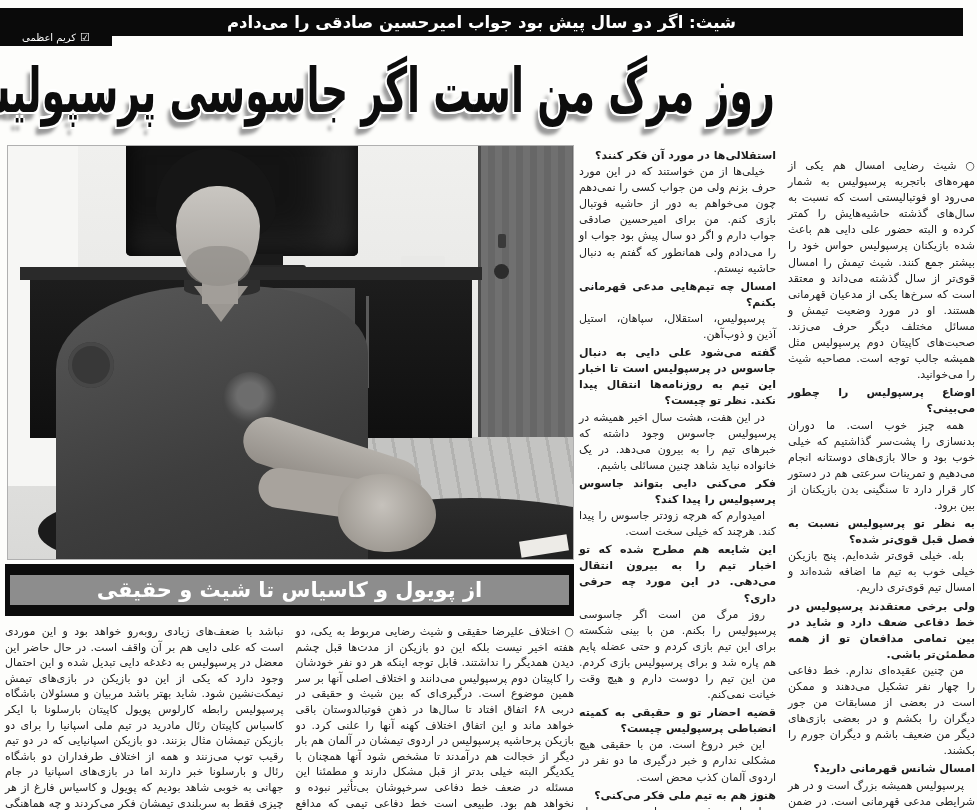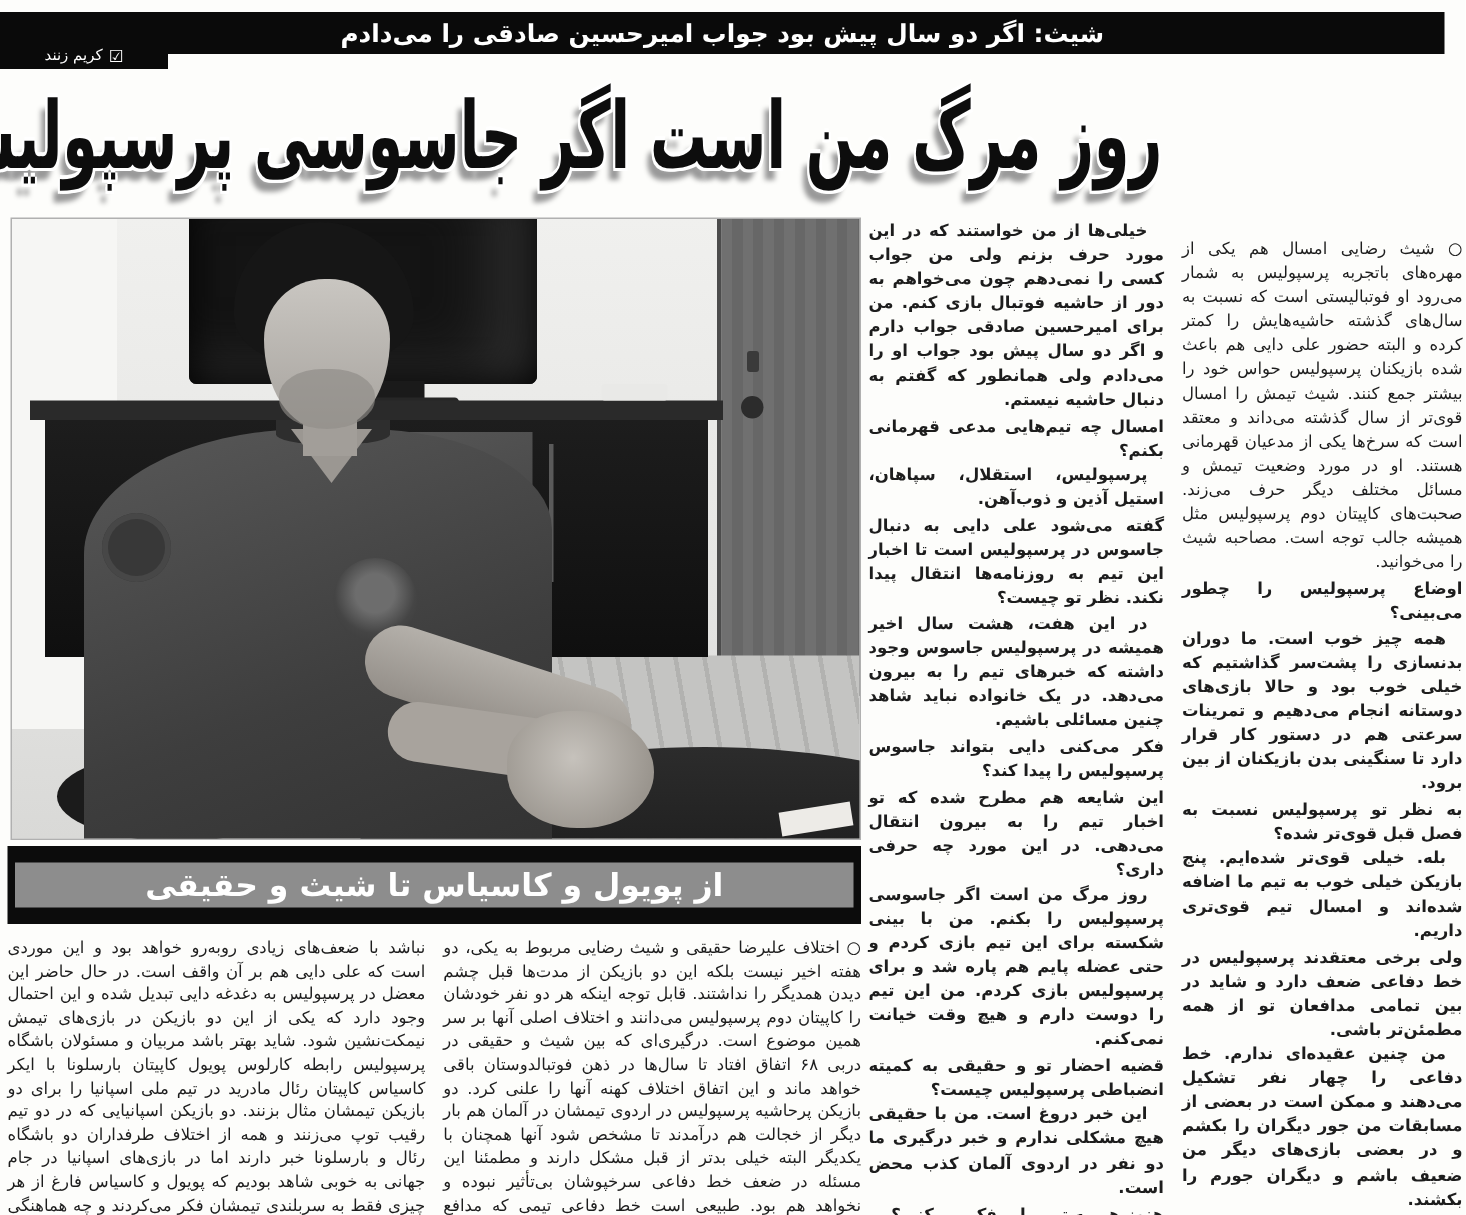--- a/index.html
+++ b/index.html
@@ -30,21 +30,21 @@
     color:#0d0d0d;letter-spacing:-2px;transform-origin:center;
     text-shadow:2px 0 0 #fff,-2px 0 0 #fff,0 2px 0 #fff,0 -2px 0 #fff,
                 2px 2px 0 #fff,-2px 2px 0 #fff,-6px 7px 4px #999;
   }
   
   .col{position:absolute;top:146px;}
   .col-right{left:788px;width:187px;}
   .col-left{left:579px;width:197px;}
   .col p{margin:0;font-size:11px;line-height:16.1px;text-align:justify;direction:rtl;}
   .col p.para-q{font-weight:bold;margin-top:2px;}
-  .col p.para-a{text-indent:11px;font-weight:bold;}
+  .col p.para-a{text-indent:11px;}
   .col p.para-intro{margin-bottom:1px;margin-top:12px;}
   
   .photo{
     position:absolute;left:7px;top:145px;width:565px;height:413px;overflow:hidden;
     background:linear-gradient(180deg,#f0f0ee 0%,#e6e6e4 55%,#d9d9d7 100%);
     border:1px solid #b0b0b0;box-sizing:content-box;
   }
   .photo div{position:absolute;}
   .ph-wall-light{left:0;top:0;width:70px;height:340px;background:#f6f6f4;}
   .ph-tv{left:118px;top:-20px;width:232px;height:130px;background:#141414;border-radius:5px;
@@ -109,21 +109,21 @@
 </head>
 <body>
 
 <div class="page">
 
   <div class="kicker">
     <span>شیث: اگر دو سال پیش بود جواب امیرحسین صادقی را می‌دادم</span>
   </div>
   <div class="byline-tab">
     <span class="chk">☑</span>
-    <span>کریم زنند</span>
+    <span>کریم اعظمی</span>
   </div>
 
   <div class="headline">
     <span style="transform: scale(0.703812, 1.15);">روز مرگ من است اگر جاسوسی پرسپولیس را بکنم</span>
   </div>
 
   <div class="photo">
     <div class="ph-wall-light"></div>
     <div class="ph-door"></div>
     <div class="ph-lock"></div>
@@ -163,26 +163,28 @@
       <p class="para-q">به نظر تو پرسپولیس نسبت به فصل قبل قوی‌تر شده؟</p>
       <p class="para-a">بله. خیلی قوی‌تر شده‌ایم. پنج بازیکن خیلی خوب به تیم ما اضافه شده‌اند و امسال تیم قوی‌تری داریم.</p>
       <p class="para-q">ولی برخی معتقدند پرسپولیس در خط دفاعی ضعف دارد و شاید در بین تمامی مدافعان تو از همه مطمئن‌تر باشی.</p>
       <p class="para-a">من چنین عقیده‌ای ندارم. خط دفاعی را چهار نفر تشکیل می‌دهند و ممکن است در بعضی از مسابقات من جور دیگران را بکشم و در بعضی بازی‌های دیگر من ضعیف باشم و دیگران جورم را بکشند.</p>
       <p class="para-q">امسال شانس قهرمانی دارید؟</p>
       <p class="para-a">پرسپولیس همیشه بزرگ است و در هر شرایطی مدعی قهرمانی است. در ضمن سرمربی تیم ما علی دایی است. او همیشه برای کارش هدف دارد و هدف امسالش گرفتن جام در ایران و موفقیت در آسیا است.</p>
     </div>
 
   <div class="col col-left">
 
+  <p class="para-q">استقلالی‌ها در مورد آن فکر کنند؟</p>
       <p class="para-a">خیلی‌ها از من خواستند که در این مورد حرف بزنم ولی من جواب کسی را نمی‌دهم چون می‌خواهم به دور از حاشیه فوتبال بازی کنم. من برای امیرحسین صادقی جواب دارم و اگر دو سال پیش بود جواب او را می‌دادم ولی همانطور که گفتم به دنبال حاشیه نیستم.</p>
       <p class="para-q">امسال چه تیم‌هایی مدعی قهرمانی بکنم؟</p>
       <p class="para-a">پرسپولیس، استقلال، سپاهان، استیل آذین و ذوب‌آهن.</p>
       <p class="para-q">گفته می‌شود علی دایی به دنبال جاسوس در پرسپولیس است تا اخبار این تیم به روزنامه‌ها انتقال پیدا نکند. نظر تو چیست؟</p>
       <p class="para-a">در این هفت، هشت سال اخیر همیشه در پرسپولیس جاسوس وجود داشته که خبرهای تیم را به بیرون می‌دهد. در یک خانواده نباید شاهد چنین مسائلی باشیم.</p>
       <p class="para-q">فکر می‌کنی دایی بتواند جاسوس پرسپولیس را پیدا کند؟</p>
+      <p class="para-a">امیدوارم که هرچه زودتر جاسوس را پیدا کند. هرچند که خیلی سخت است.</p>
       <p class="para-q">این شایعه هم مطرح شده که تو اخبار تیم را به بیرون انتقال می‌دهی. در این مورد چه حرفی داری؟</p>
       <p class="para-a">روز مرگ من است اگر جاسوسی پرسپولیس را بکنم. من با بینی شکسته برای این تیم بازی کردم و حتی عضله پایم هم پاره شد و برای پرسپولیس بازی کردم. من این تیم را دوست دارم و هیچ وقت خیانت نمی‌کنم.</p>
       <p class="para-q">قضیه احضار تو و حقیقی به کمیته انضباطی پرسپولیس چیست؟</p>
       <p class="para-a">این خبر دروغ است. من با حقیقی هیچ مشکلی ندارم و خبر درگیری ما دو نفر در اردوی آلمان کذب محض است.</p>
       <p class="para-q">هنوز هم به تیم ملی فکر می‌کنی؟</p>
       <p class="para-a">بله ولی حرف زدن در این مورد به نظر من قضیه را بیشتر لوث می‌کند. همه می‌دانند که من چرا دعوت نمی‌شوم ولی با این حال برای تیم ملی آرزوی موفقیت دارم.</p>
     </div>
 
   <div class="box">
     <div class="box-head">

